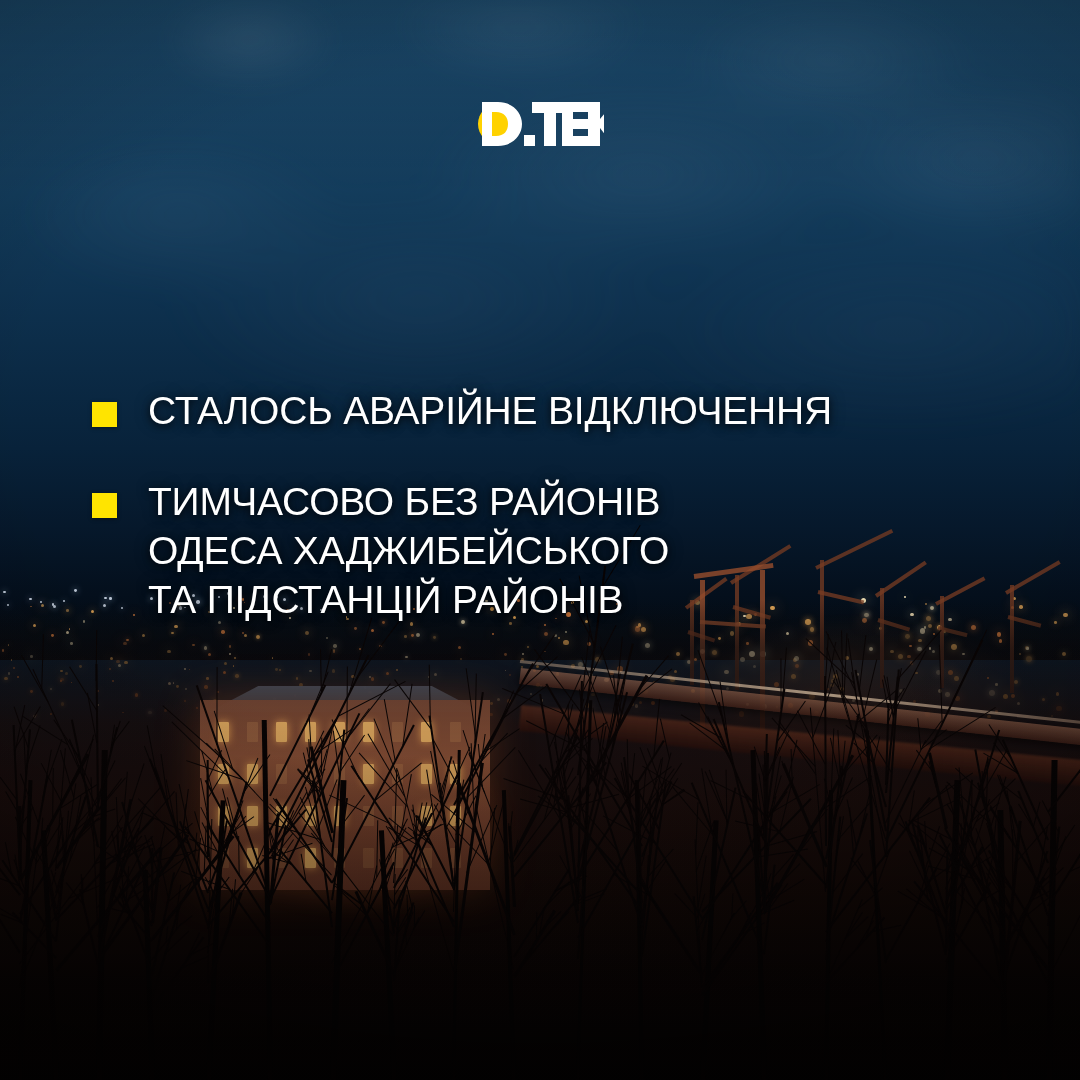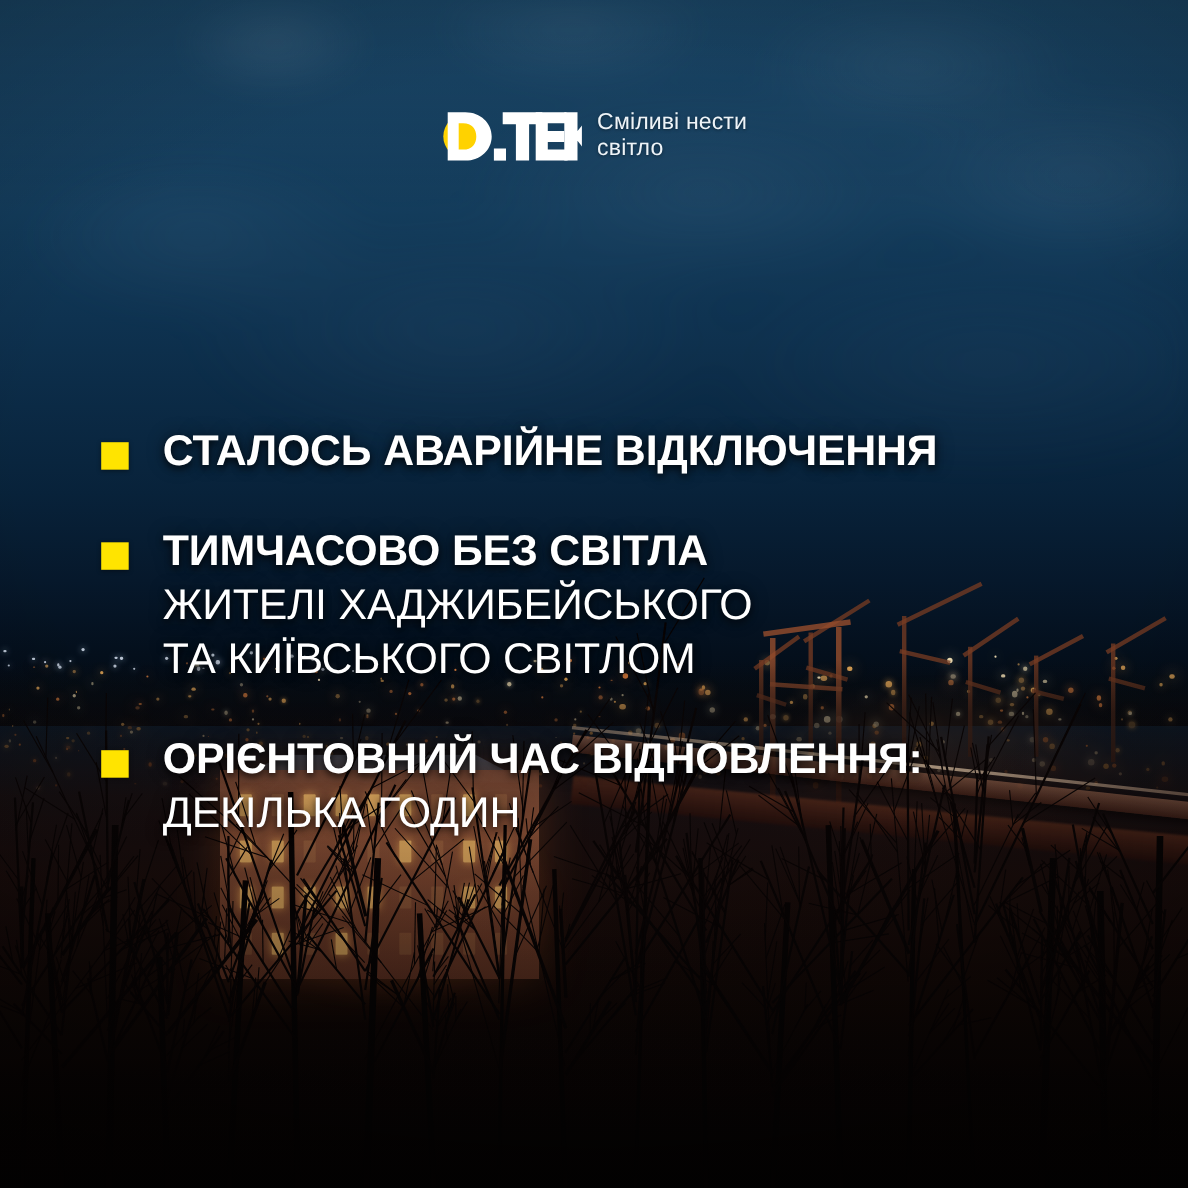--- a/index.html
+++ b/index.html
@@ -182,21 +182,21 @@
     margin-top:16px; margin-right:31px;
     box-shadow:0 1px 4px rgba(0,0,0,.4);
   }
   .lines{ flex:1 1 auto; }
   .ln{
     color:#ffffff; white-space:nowrap;
     font-size:39px; line-height:49px; letter-spacing:-.2px;
     text-shadow:0 2px 7px rgba(0,0,0,.75), 0 0 16px rgba(0,0,0,.45);
     font-family:"Liberation Sans Narrow","Liberation Sans", sans-serif;
   }
-  .ln.strong{ font-weight:700; }
+  .ln.strong{ font-weight:400; }
   .ln.light{ font-weight:400; }
 </style>
 </head>
 <body>
 
 <div id="poster">
 
   <div class="bg">
     <div class="sky"></div>
     <div class="clouds"></div>
@@ -1731,45 +1731,34 @@
 
               <path d="M56 6 h36 v11 h-12 v33 h-12 v-33 h-12 z"></path>
 
               <path d="M86 6 h28 v10 h-17 v7 h15 v10 h-15 v7 h18 v10 h-29 z"></path>
 
               <path d="M112 6 h12 v17 l14 -17 h14 l-18 21 l19 23 h-15 l-14 -18 v18 h-12 z"></path>
             </g>
           </svg>
         </div>
       </div>
-      <div class="logo-tag">
-        <div>Сміливі нести</div>
-        <div>світло</div>
-      </div>
     </div>
 
 
     <div class="bullets" id="bullets">
         <div class="bullet">
           <div class="sq"></div>
           <div class="lines">
             <div class="ln strong">СТАЛОСЬ АВАРІЙНЕ ВІДКЛЮЧЕННЯ</div>
           </div>
         </div>
         <div class="bullet">
           <div class="sq"></div>
           <div class="lines">
-            <div class="ln strong">ТИМЧАСОВО БЕЗ СВІТЛА</div>
-            <div class="ln light">ЖИТЕЛІ ХАДЖИБЕЙСЬКОГО</div>
-            <div class="ln light">ТА КИЇВСЬКОГО СВІТЛОМ</div>
-          </div>
-        </div>
-        <div class="bullet">
-          <div class="sq"></div>
-          <div class="lines">
-            <div class="ln strong">ОРІЄНТОВНИЙ ЧАС ВІДНОВЛЕННЯ:</div>
-            <div class="ln light">ДЕКІЛЬКА ГОДИН</div>
+            <div class="ln strong">ТИМЧАСОВО БЕЗ РАЙОНІВ</div>
+            <div class="ln light">ОДЕСА ХАДЖИБЕЙСЬКОГО</div>
+            <div class="ln light">ТА ПІДСТАНЦІЙ РАЙОНІВ</div>
           </div>
         </div>
       </div>
 
   </div>
 </div>
 
 </body></html>

